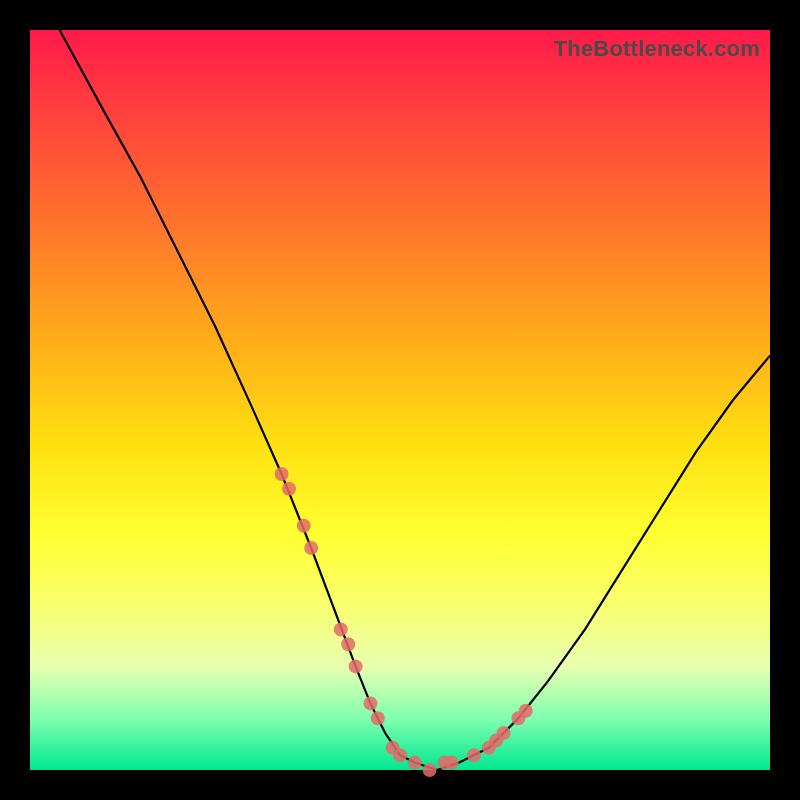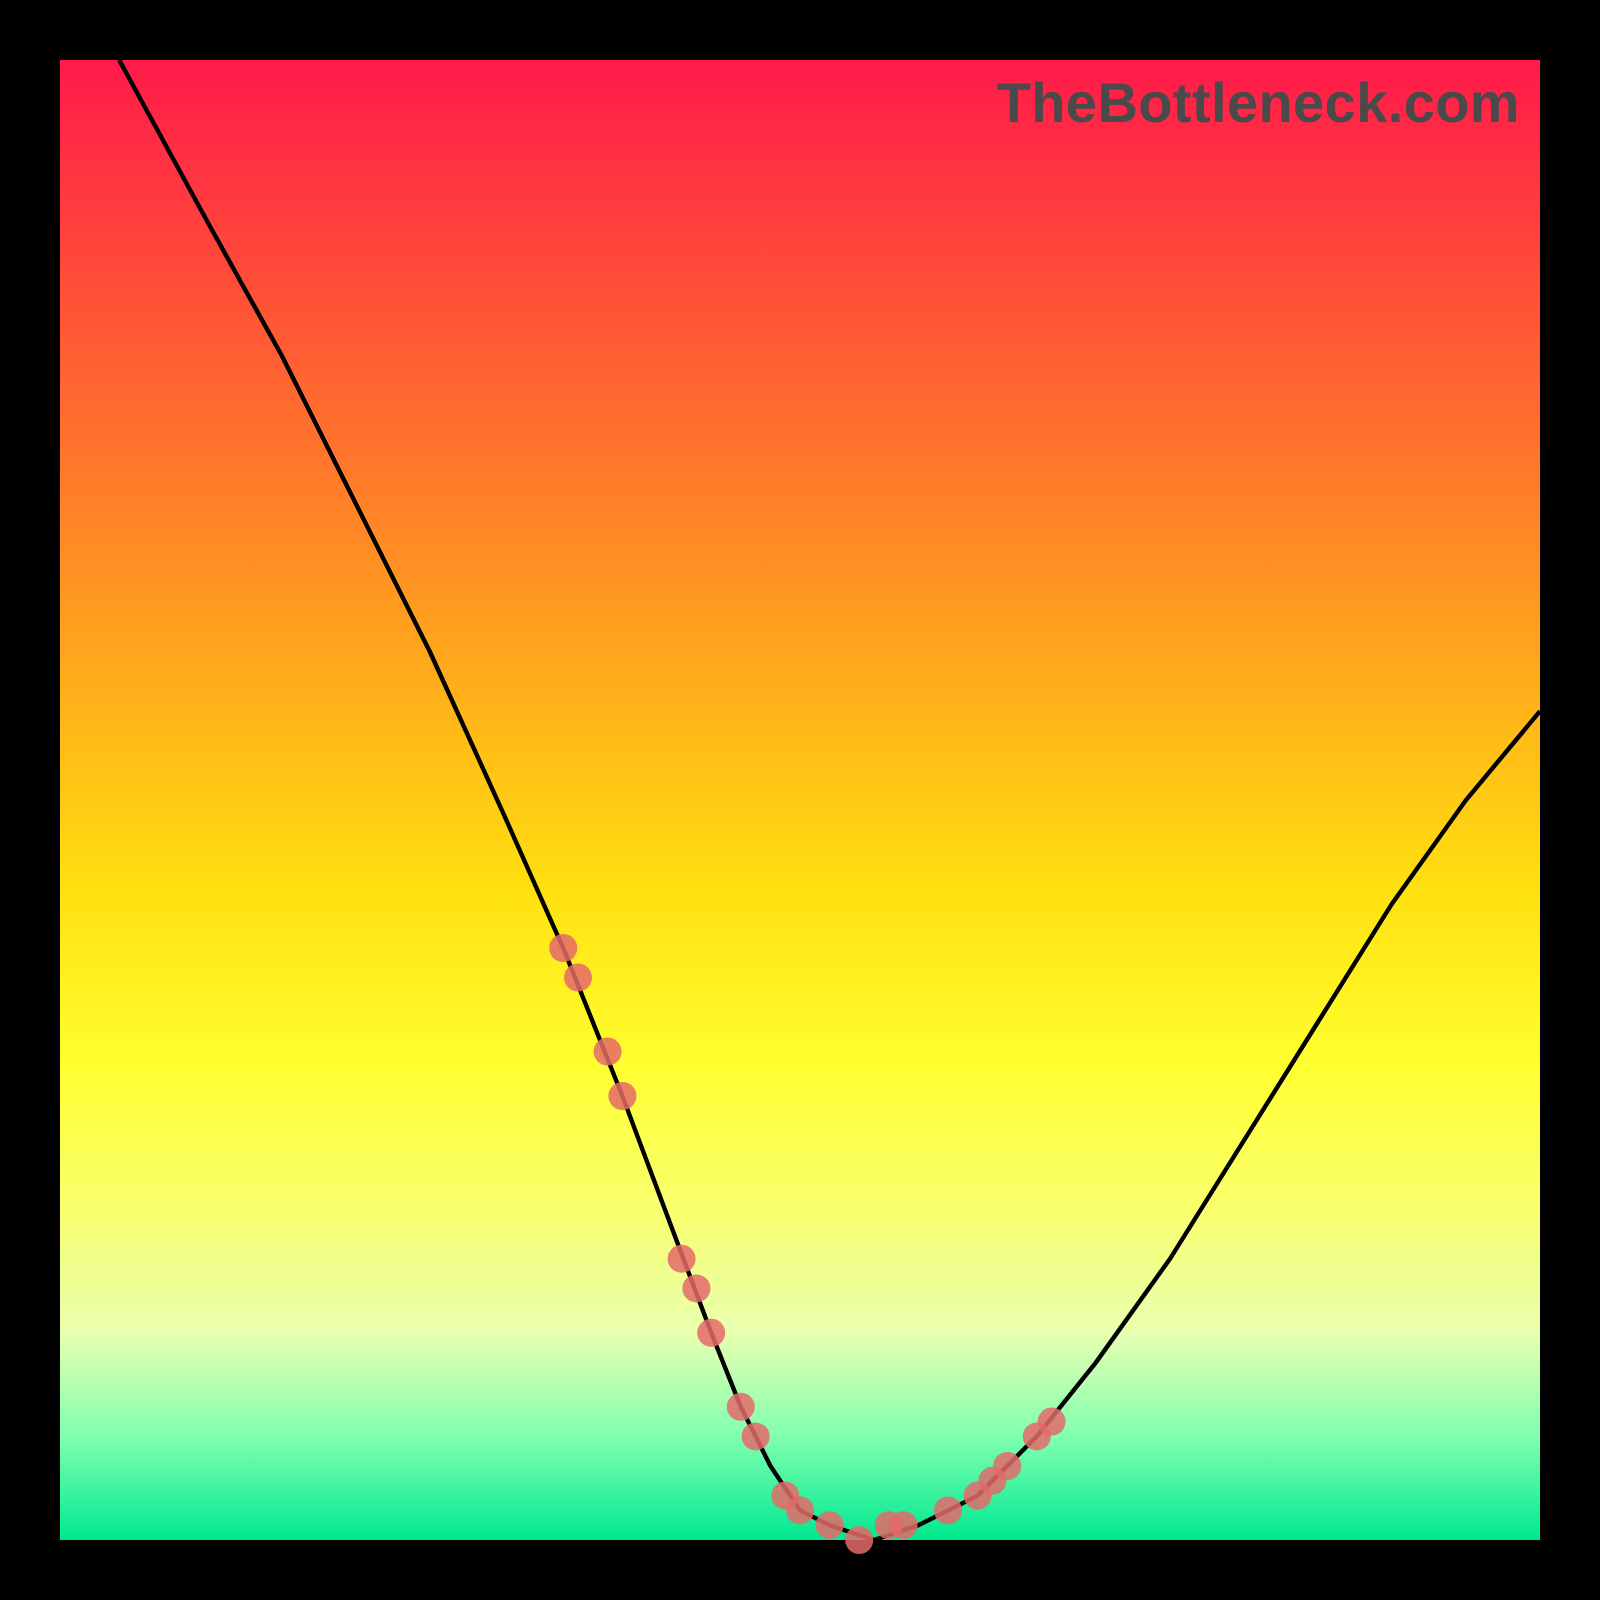--- a/index.html
+++ b/index.html
@@ -26,21 +26,21 @@
       #f8ff70 78%,
       #e8ffb0 86%,
       #80ffb0 93%,
       #00e890 100%);
   }
   .watermark {
     position: absolute;
     top: 6px;
     right: 10px;
     font-family: Arial, Helvetica, sans-serif;
-    font-size: 28px;
+    font-size: 22px;
     font-weight: 600;
     color: #4a4a4a;
     letter-spacing: 0.2px;
   }
   svg.curve {
     position: absolute;
     left: 0; top: 0;
     width: 100%;
     height: 100%;
     overflow: visible;

